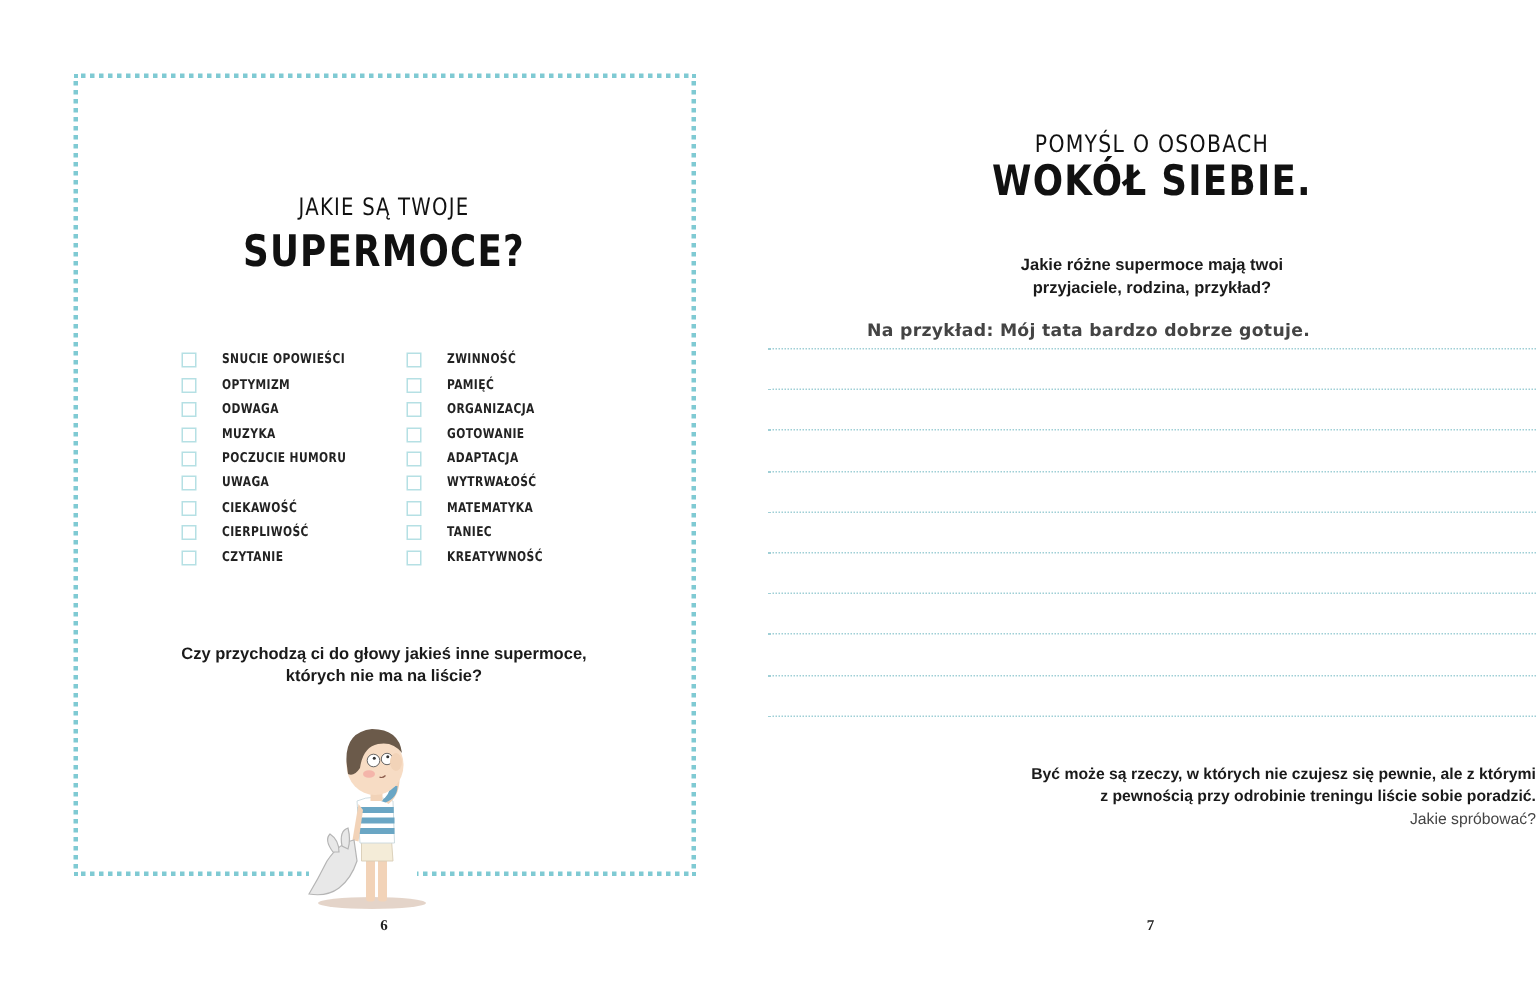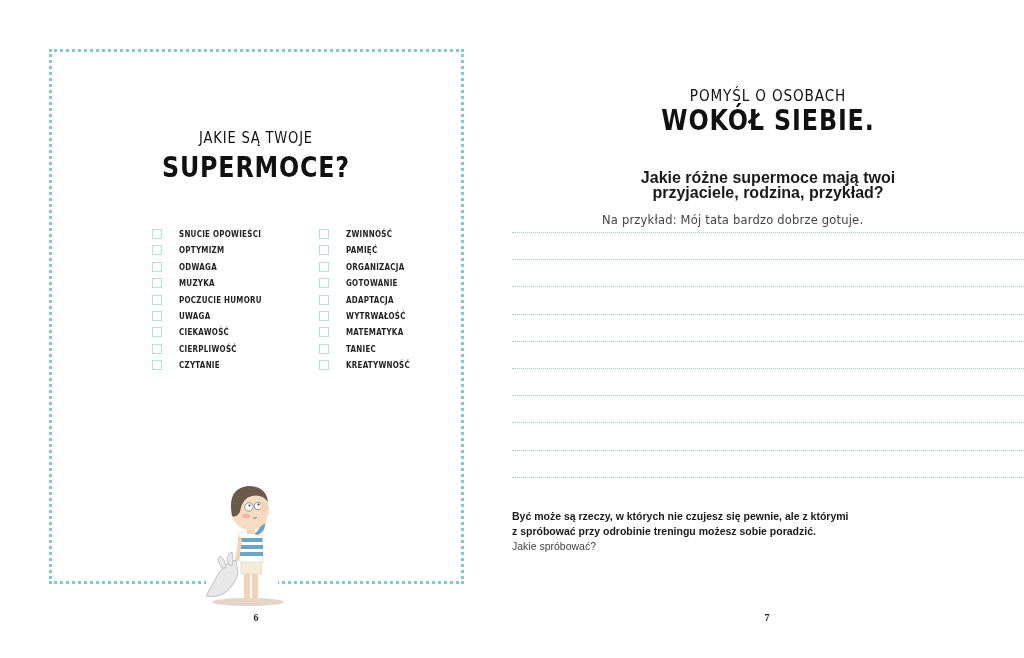--- a/index.html
+++ b/index.html
@@ -28,67 +28,67 @@
       position: absolute; width: 100%; text-align: center;
       font-family: "DejaVu Sans", sans-serif; font-weight: bold;
       letter-spacing: 1px; color: #111;
     }
 
     .lp-title-small { left: 0; top: 128px; font-size: 16px; transform: scaleX(0.82); }
     .lp-title-big { left: 0; top: 150px; font-size: 29px; transform: scaleX(0.82); }
 
     .checklist { position: absolute; top: 229px; }
     .col1 { left: 121px; }
-    .col2 { left: 288px; }
-    .check-item { display: flex; align-items: flex-start; height: 16.4px; margin-left: 31px; }
+    .col2 { left: 271px; }
+    .check-item { display: flex; align-items: flex-end; height: 16.4px; }
     .checkbox {
       width: 10px; height: 10px; border: 1px solid #b5e0e4; background: #fff;
       margin-right: 17px; flex: none; cursor: pointer;
     }
     .check-label {
       font-family: "DejaVu Sans Condensed", "DejaVu Sans", sans-serif;
       font-size: 9px; font-weight: bold; letter-spacing: 0.3px;
       transform: scaleX(0.88); transform-origin: left center; white-space: nowrap; color: #222;
     }
 
     .question {
       position: absolute; width: 100%; text-align: center;
-      font-size: 16px; font-weight: bold; line-height: 15px; color: #1a1a1a;
+      font-size: 11px; font-weight: bold; line-height: 15px; color: #1a1a1a;
     }
     .lp-question { left: 0; top: 429px; }
 
     
     .boy { position: absolute; left: 196px; top: 474px; width: 90px; height: 136px; }
 
     .page-number {
       position: absolute; width: 20px; text-align: center;
       font-family: "Liberation Serif", serif; font-weight: bold; font-size: 10px; color: #222;
     }
     .pn-left { left: 246px; top: 612px; }
     .pn-right { left: 757px; top: 612px; }
 
     
     .rp-title-small { left: 512px; width: 512px; top: 86px; font-size: 16px; transform: scaleX(0.85); }
     .rp-title-big { left: 512px; width: 512px; top: 104px; font-size: 28px; transform: scaleX(0.85); }
     .rp-question { left: 512px; width: 512px; top: 170px; }
 
     .example {
-      position: absolute; left: 602px; top: 213px;
+      position: absolute; left: 578px; top: 213px;
       font-family: "DejaVu Sans", sans-serif; font-size: 11.5px; color: #444; letter-spacing: 0.2px;
-      font-weight: normal;
+      font-weight: bold;
     }
 
     .lines { position: absolute; left: 512px; top: 232px; width: 512px; }
     .write-line {
       height: 27.2px; border-bottom: 1px dotted #9fcfd6; margin: 0 0 0 0;
     }
     .write-line:first-child { height: 1px; }
 
     .closing {
-      position: absolute; left: 512px; width: 512px; top: 509px; text-align: left;
+      position: absolute; left: 512px; width: 512px; top: 509px; text-align: right;
       font-size: 10.5px; line-height: 15px; color: #1a1a1a;
     }
     .closing .bold { font-weight: bold; display: block; }
     .closing .light { font-weight: normal; color: #444; display: block; }
   </style>
 </head>
 <body>
 
 <div class="spread">
 
@@ -170,20 +170,24 @@
       <div class="check-item">
           <span class="checkbox"></span>
           <span class="check-label">TANIEC</span>
         </div>
       <div class="check-item">
           <span class="checkbox"></span>
           <span class="check-label">KREATYWNOŚĆ</span>
         </div>
     </div>
 
+    <div class="question lp-question">
+      <div>Czy przychodzą ci do głowy jakieś inne supermoce,</div>
+      <div>których nie ma na liście?</div>
+    </div>
 
     <svg class="boy" viewBox="0 0 90 136" xmlns="http://www.w3.org/2000/svg">
 
       <ellipse cx="52" cy="128" rx="36" ry="4" fill="#d9c2b2" opacity="0.7"></ellipse>
 
       <rect x="48" y="98" width="6" height="29" rx="2" fill="#f2d3b8"></rect>
       <rect x="56" y="98" width="6" height="29" rx="2" fill="#f2d3b8"></rect>
 
       <path d="M45 86 L65 86 L66 100 L45 100 Z" fill="#f4ecd8" stroke="#d8cdb5" stroke-width="0.6"></path>
 
@@ -240,19 +244,19 @@
     <div class="write-line"></div>
     <div class="write-line"></div>
     <div class="write-line"></div>
     <div class="write-line"></div>
     <div class="write-line"></div>
     <div class="write-line"></div>
   </div>
 
   <div class="closing">
     <span class="bold">Być może są rzeczy, w których nie czujesz się pewnie, ale z którymi</span>
-    <span class="bold">z spróbować przy odrobinie treningu możesz sobie poradzić.</span>
+    <span class="bold">z pewnością przy odrobinie treningu liście sobie poradzić.</span>
     <span class="light">Jakie spróbować?</span>
   </div>
 
   <div class="page-number pn-right">7</div>
 
 </div>
 
 </body></html>

